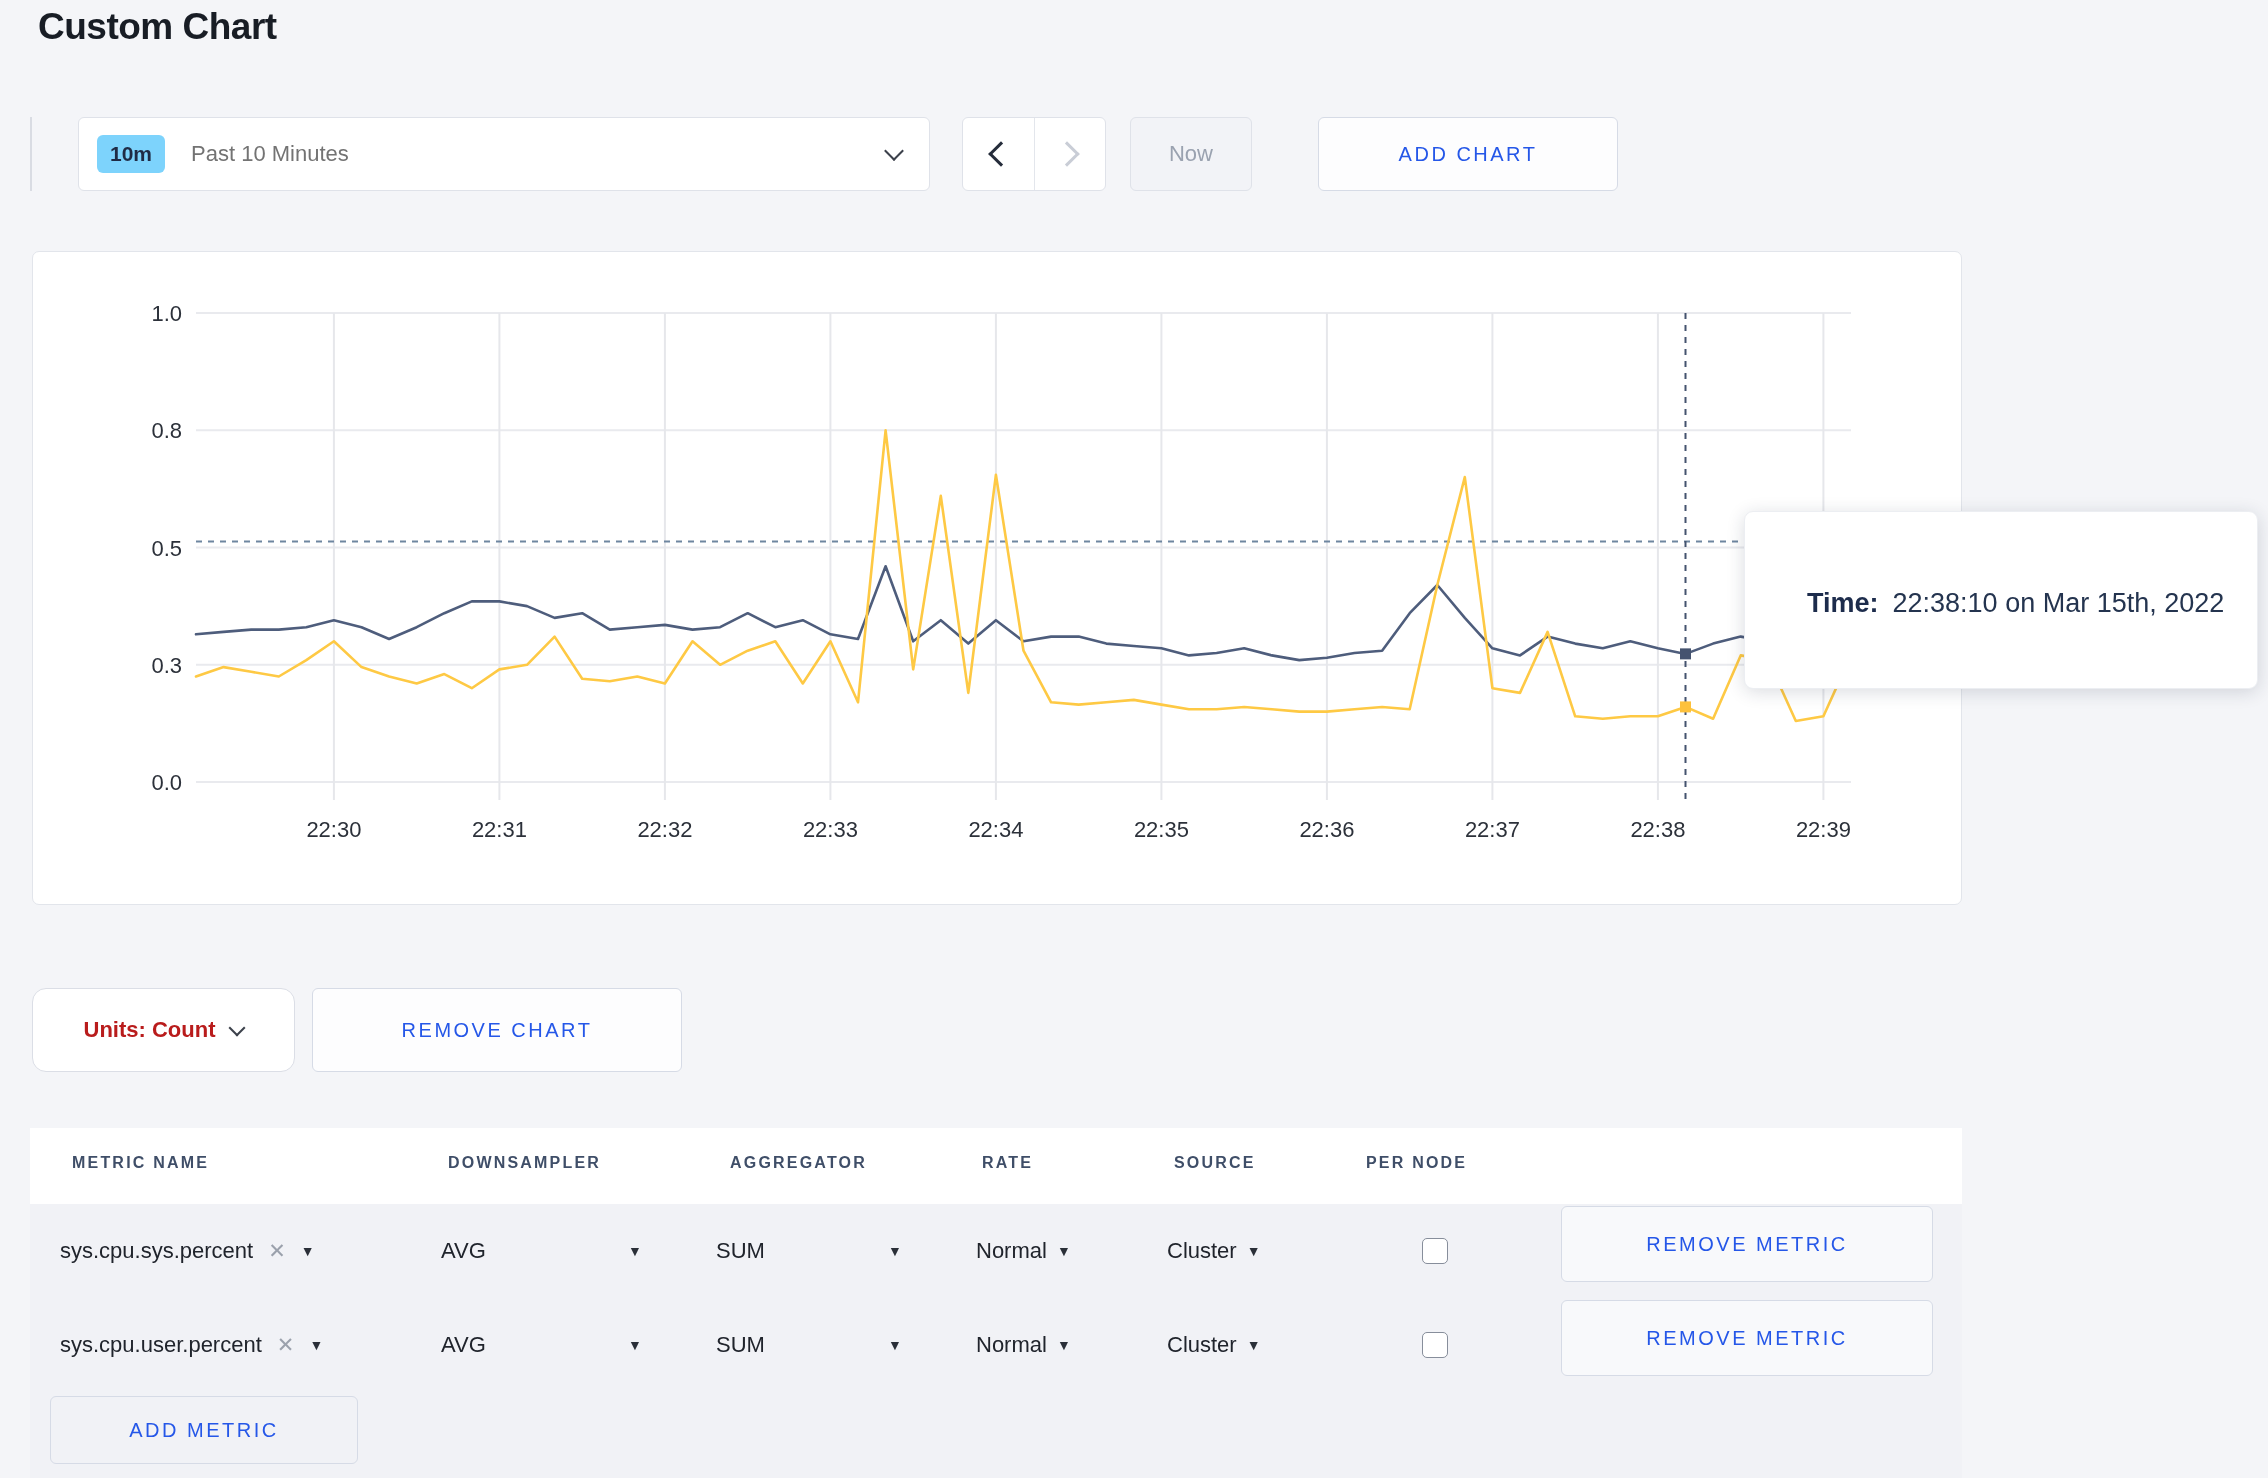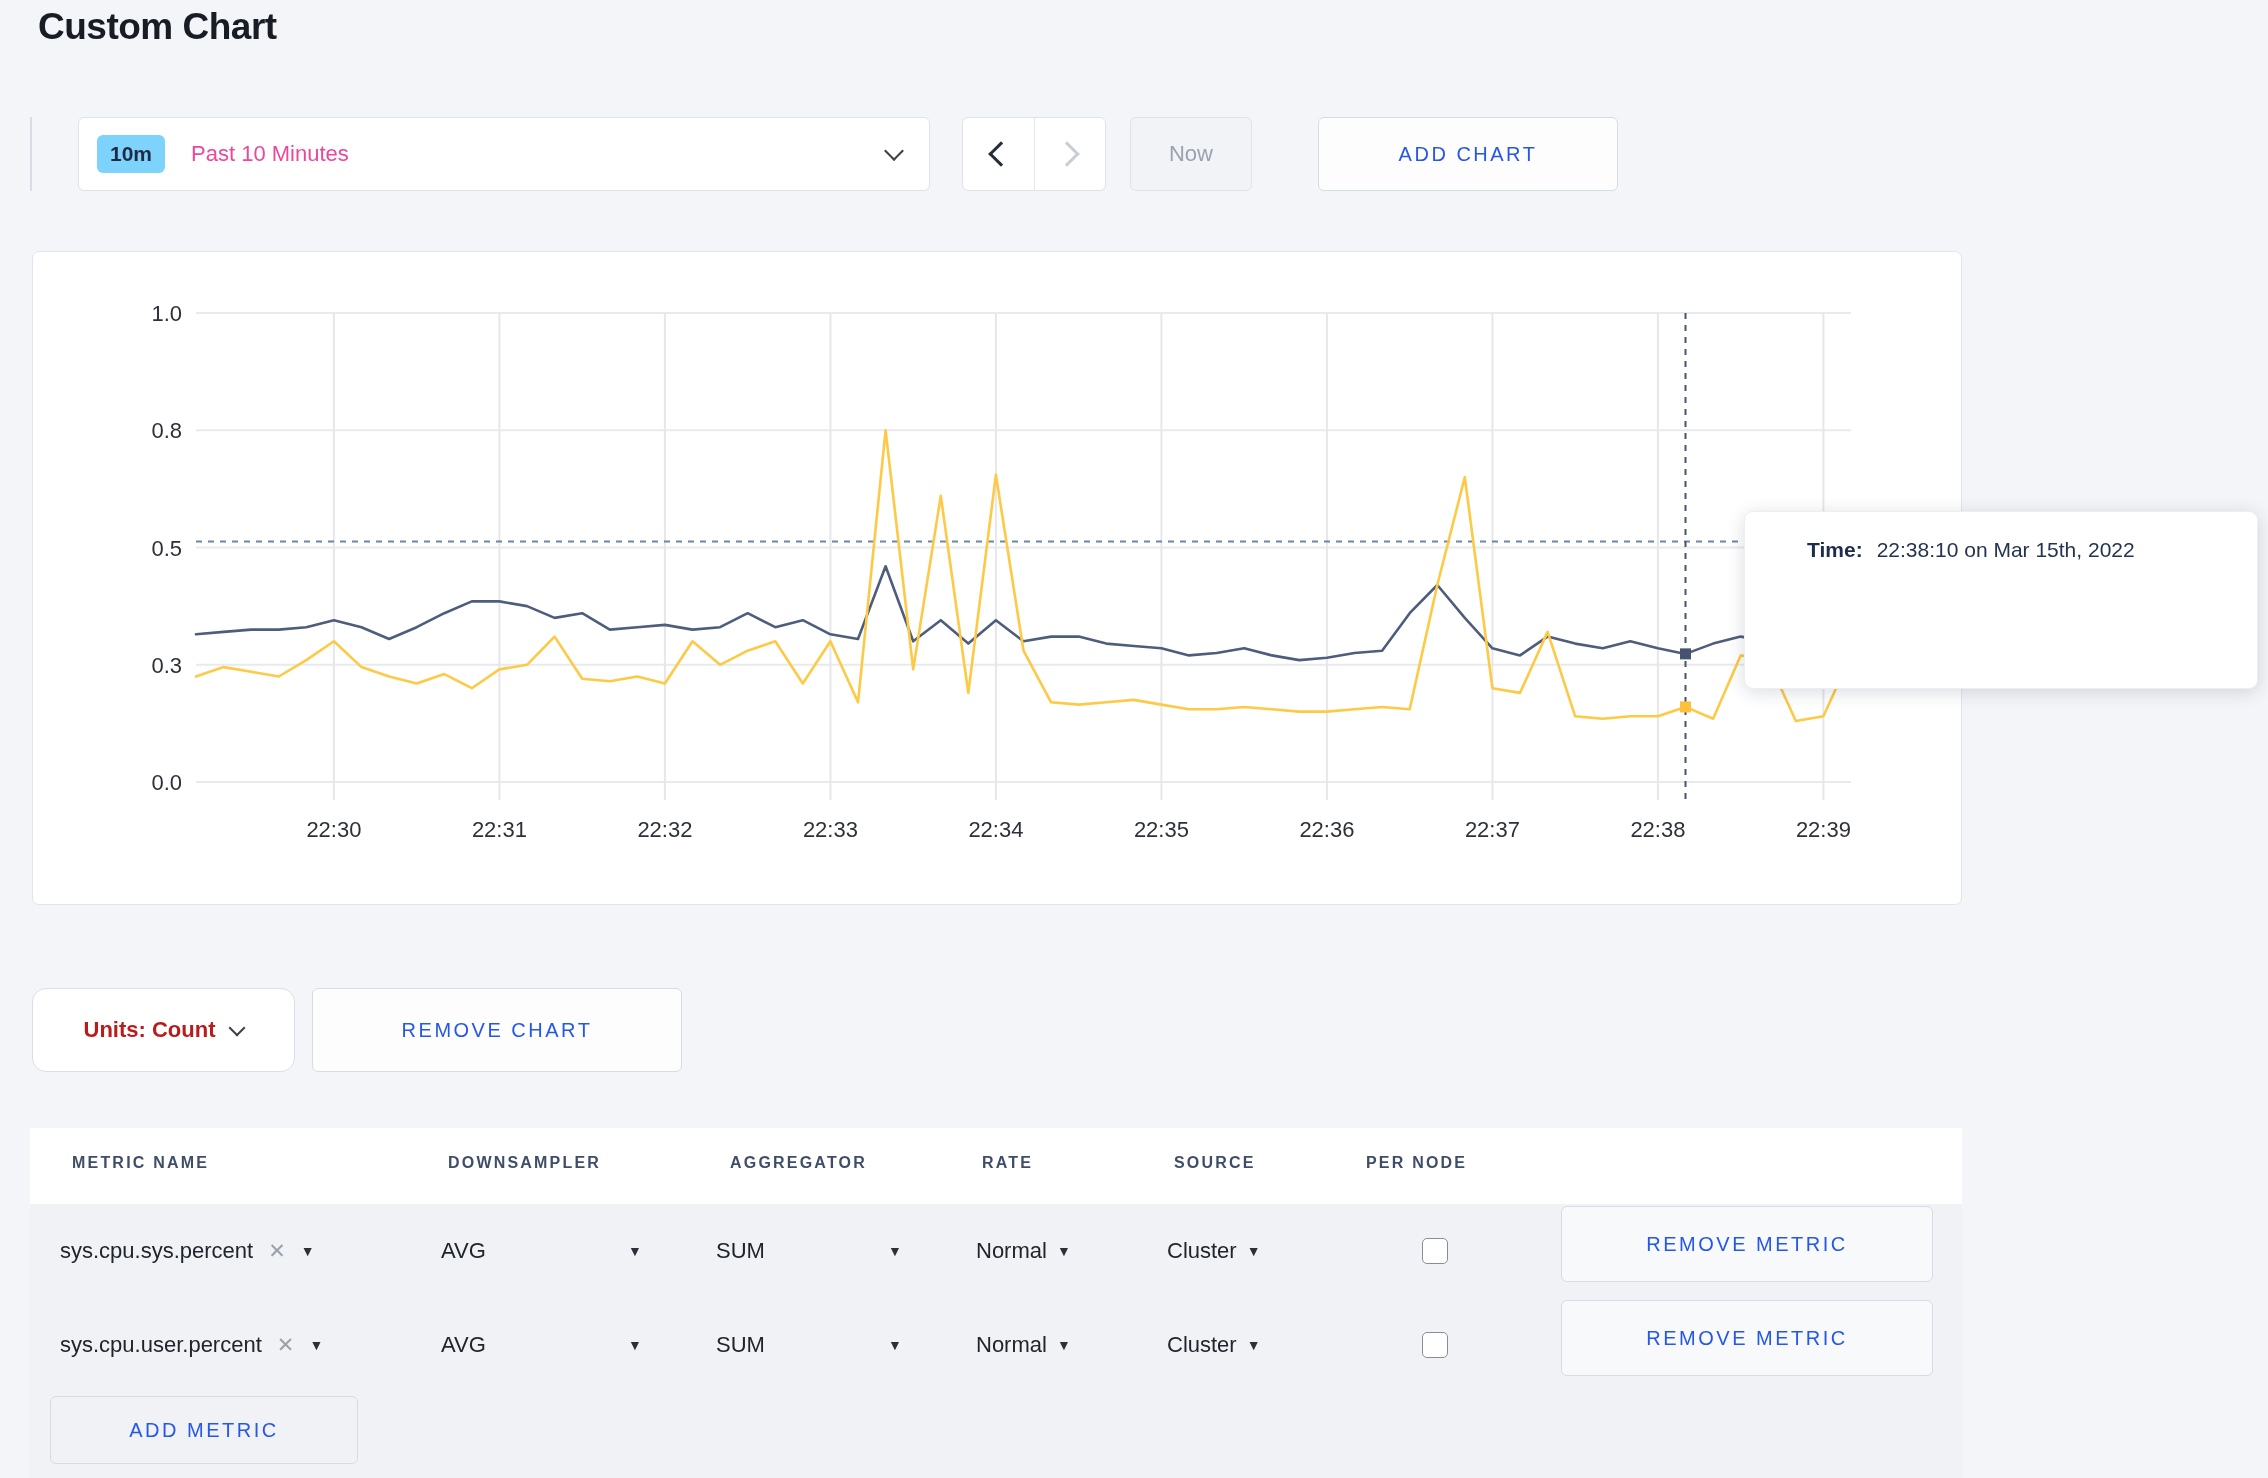--- a/index.html
+++ b/index.html
@@ -18,21 +18,21 @@
   .toolbar-divider{position:absolute;left:30px;top:117px;width:2px;height:74px;background:#d9dce3;}
   .range-select{
     position:absolute;left:78px;top:117px;width:852px;height:74px;box-sizing:border-box;
     background:#ffffff;border:1px solid #dfe2e9;border-radius:6px;
     display:flex;align-items:center;cursor:pointer;
   }
   .range-badge{
     margin-left:18px;background:#7dd3fc;border-radius:6px;padding:7px 13px;
     font-size:21px;font-weight:700;color:#1f2b45;
   }
-  .range-label{margin-left:26px;font-size:22px;color:#ec4899;}
+  .range-label{margin-left:26px;font-size:22px;color:#737373;}
   .chev-down{
     width:12px;height:12px;border-right:2px solid #3c414b;border-bottom:2px solid #3c414b;
     transform:rotate(45deg);margin-left:auto;margin-right:28px;margin-top:-6px;
   }
   .nav-arrows{
     position:absolute;left:962px;top:117px;width:144px;height:74px;box-sizing:border-box;
     background:#ffffff;border:1px solid #dfe2e9;border-radius:6px;display:flex;
   }
   .nav-arrows .half{flex:1;display:flex;align-items:center;justify-content:center;background:none;border:none;cursor:pointer;padding:0;}
   .nav-arrows .half + .half{border-left:1px solid #e3e6ec;}
@@ -52,22 +52,22 @@
   .chart-card{
     position:absolute;left:32px;top:251px;width:1930px;height:654px;box-sizing:border-box;
     background:#ffffff;border:1px solid #e2e5eb;border-radius:7px;
   }
   .chart-card svg{position:absolute;left:0;top:0;}
   
   .tooltip{
     position:absolute;left:1744px;top:511px;width:514px;height:178px;box-sizing:border-box;
     background:#ffffff;border:1px solid #eceef2;border-radius:9px;
     box-shadow:0 3px 18px rgba(25,35,65,0.16);
-    padding:26px 20px 20px 28px;display:flex;flex-direction:column;gap:17px;
-    color:#1d2c4c;font-size:21px;
+    padding:26px 20px 20px 28px;display:flex;flex-direction:row;gap:17px;
+    color:#1d2c4c;font-size:27px;
   }
   .tt-row{display:flex;align-items:center;}
   .tt-time{margin-left:34px;}
   .tt-label{font-weight:700;}
   .tt-value{margin-left:14px;font-weight:400;color:#24344f;}
   .tt-swatch{width:15px;height:15px;box-sizing:border-box;margin-right:15px;flex:0 0 auto;background:#fff;}
   
   .units-btn{
     position:absolute;left:32px;top:988px;width:263px;height:84px;box-sizing:border-box;
     background:#ffffff;border:1px solid #dbdee6;border-radius:14px;

